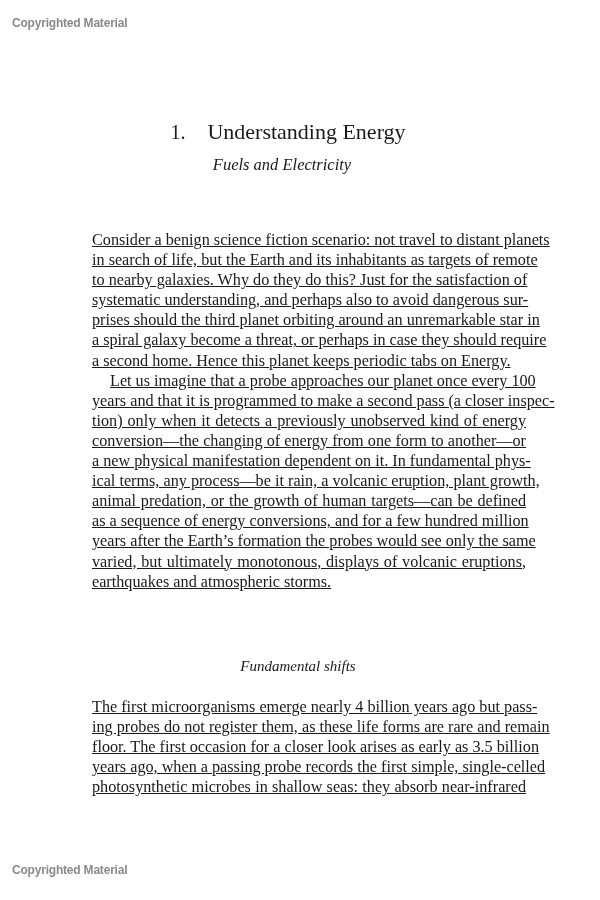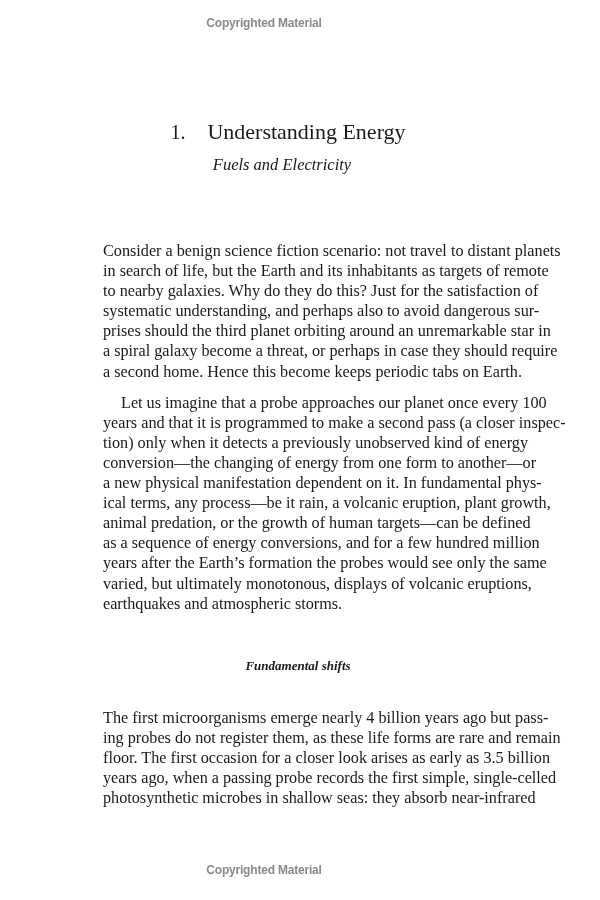--- a/index.html
+++ b/index.html
@@ -10,23 +10,23 @@
     body {
       width: 600px;
       height: 900px;
       position: relative;
       overflow: hidden;
       font-family: "Liberation Serif", "DejaVu Serif", serif;
       color: #1a1a1a;
     }
     .watermark {
       position: absolute;
-      left: 4px;
+      left: 12px;
       width: 520px;
-      text-align: center;
+      text-align: left;
       font-family: "Liberation Sans", "DejaVu Sans", sans-serif;
       font-weight: bold;
       font-size: 12px;
       color: #8a8a8a;
       letter-spacing: -0.2px;
     }
     .watermark.top { top: 16px; }
     .watermark.bottom { top: 863px; }
 
     .chapter-title {
@@ -59,64 +59,64 @@
       position: absolute;
       left: 92px;
       width: 434px;
       font-size: 16.2px;
       line-height: 20.1px;
       text-align: justify;
       hyphens: manual;
       color: #1a1a1a;
     }
     .text-block p {
-      margin: 11px;
+      margin: 0;
+      text-decoration: underline;
     }
     .line {
       display: block;
       text-align: justify;
       text-align-last: justify;
       white-space: nowrap;
       overflow: visible;
     }
     .line.last {
       text-align-last: left;
     }
 
     .section-heading {
       position: absolute;
       top: 658px;
       left: 0;
       width: 596px;
       text-align: center;
       font-style: italic;
-      font-size: 13px;
+      font-size: 15px;
       color: #1a1a1a;
-      font-weight: bold;
     }
   </style>
 </head>
 <body>
 
 <div class="watermark top">Copyrighted Material</div>
 
 <div class="chapter-title">
   <span class="chapter-num">1.</span><span>Understanding Energy</span>
 </div>
 <div class="chapter-subtitle">Fuels and Electricity</div>
 
 <div class="text-block" style="top:230px;">
   <p>
     <span class="line">Consider a benign science fiction scenario: not travel to distant planets</span>
     <span class="line">in search of life, but the Earth and its inhabitants as targets of remote</span>
     <span class="line">to nearby galaxies. Why do they do this? Just for the satisfaction of</span>
     <span class="line">systematic understanding, and perhaps also to avoid dangerous sur-</span>
     <span class="line">prises should the third planet orbiting around an unremarkable star in</span>
     <span class="line">a spiral galaxy become a threat, or perhaps in case they should require</span>
-    <span class="line last">a second home. Hence this become keeps periodic tabs on Earth.</span>
+    <span class="line last">a second home. Hence this planet keeps periodic tabs on Energy.</span>
   </p>
   <p>
     <span class="line" style="padding-left:18px;">Let us imagine that a probe approaches our planet once every 100</span>
     <span class="line">years and that it is programmed to make a second pass (a closer inspec-</span>
     <span class="line">tion) only when it detects a previously unobserved kind of energy</span>
     <span class="line">conversion—the changing of energy from one form to another—or</span>
     <span class="line">a new physical manifestation dependent on it. In fundamental phys-</span>
     <span class="line">ical terms, any process—be it rain, a volcanic eruption, plant growth,</span>
     <span class="line">animal predation, or the growth of human targets—can be defined</span>
     <span class="line">as a sequence of energy conversions, and for a few hundred million</span>

